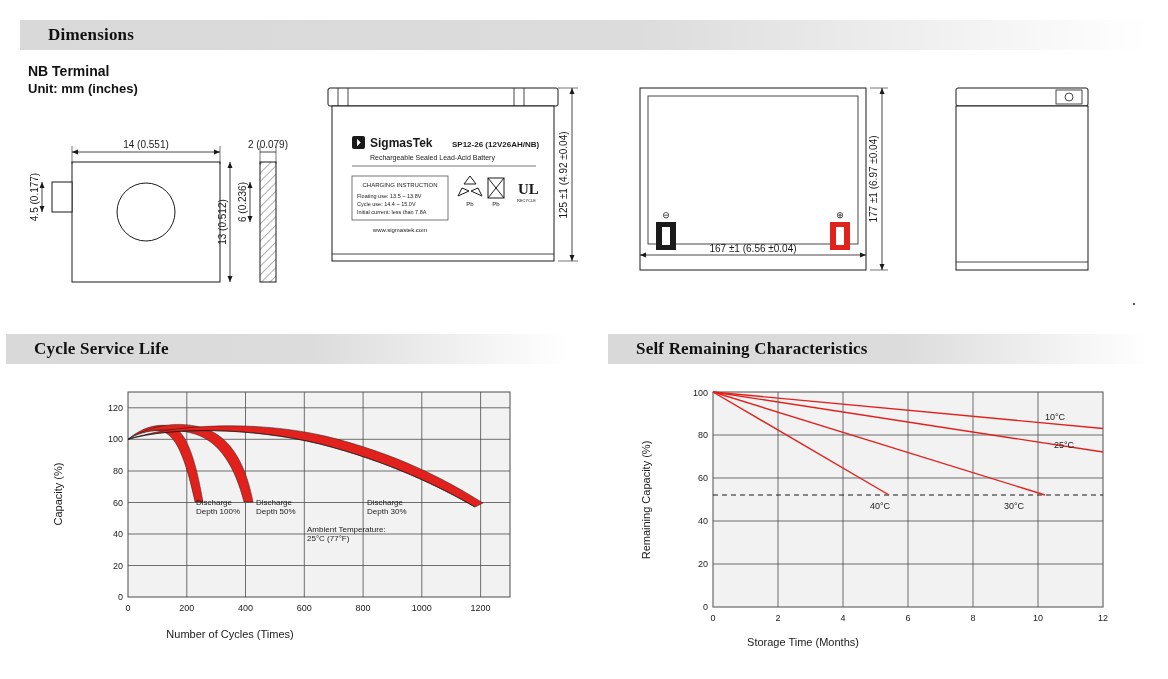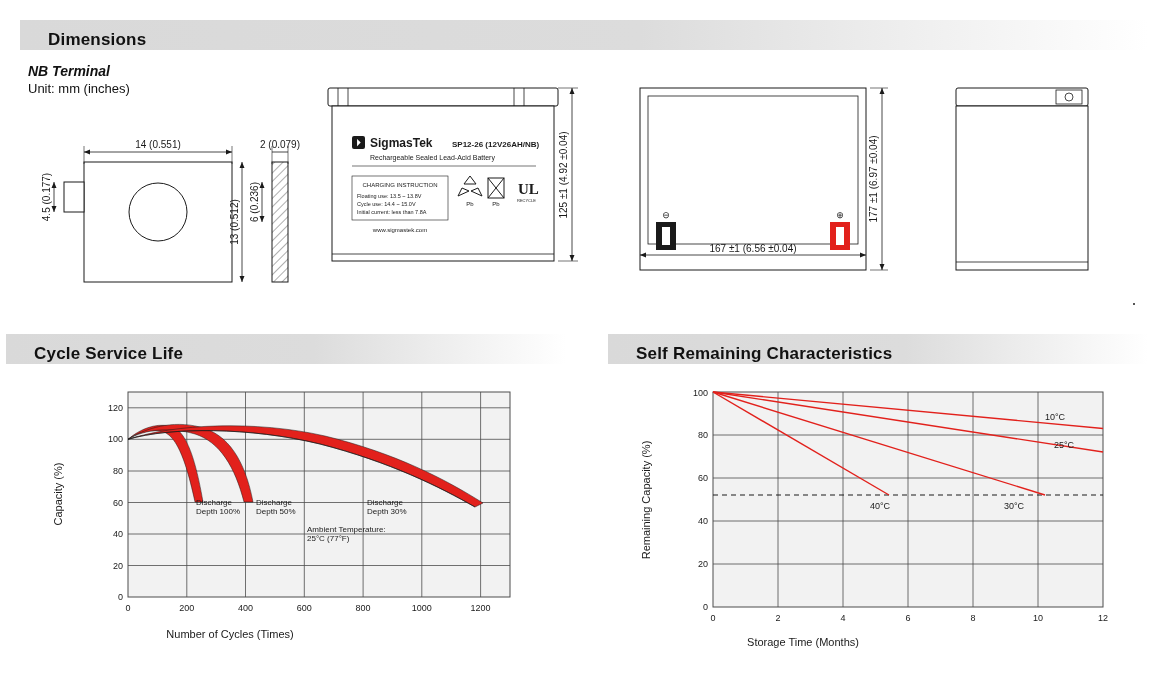--- a/index.html
+++ b/index.html
@@ -8,42 +8,42 @@
     background:#ffffff;
     font-family:"Liberation Sans", sans-serif;
     color:#1a1a1a;
     position:relative;
     overflow:hidden;
   }
   .section-header{
     position:absolute;
     height:30px;
     background:linear-gradient(to right,#d9d9d9 0%,#dcdcdc 55%,#ffffff 100%);
-    display:flex;align-items:flex-end;
+    display:flex;align-items:center;font-family:Liberation Serif, serif;
   }
   .section-header .title{
     font-size:17px;font-weight:bold;color:#111;padding-left:28px;letter-spacing:.2px;
   }
   .sub-title{position:absolute;font-size:14px;font-weight:bold;color:#111;}
-  .unit-line{position:absolute;font-size:13px;color:#111;}
+  .unit-line{position:absolute;font-size:13px;color:#111;font-weight:bold;}
 
   
   .svgwrap{position:absolute;}
 </style>
 </head>
 <body>
 
 <div class="section-header" style="left:20px;top:20px;width:1128px;">
   <span class="title">Dimensions</span>
 </div>
 
-<div class="sub-title" style="left:28px;top:63px;font-style:italic;">NB Terminal</div>
+<div class="sub-title" style="left:28px;top:63px;">NB Terminal</div>
 <div class="unit-line" style="left:28px;top:81px;">Unit: mm (inches)</div>
 
-<div class="svgwrap" style="left:36px;top:120px;width:290px;height:170px;">
+<div class="svgwrap" style="left:24px;top:120px;width:290px;height:170px;">
 <svg width="290" height="170" viewBox="0 0 290 170">
 
   <rect x="48" y="42" width="148" height="120" fill="#ffffff" stroke="#1a1a1a" stroke-width="1"></rect>
 
   <rect x="28" y="62" width="20" height="30" fill="#ffffff" stroke="#1a1a1a" stroke-width="1"></rect>
 
   <circle cx="122" cy="92" r="29" fill="#ffffff" stroke="#1a1a1a" stroke-width="1"></circle>
 
   <line x1="48" y1="32" x2="196" y2="32" stroke="#1a1a1a" stroke-width="0.8"></line>
   <path d="M48,32 l6,-2.5 l0,5 z" fill="#1a1a1a"></path>

